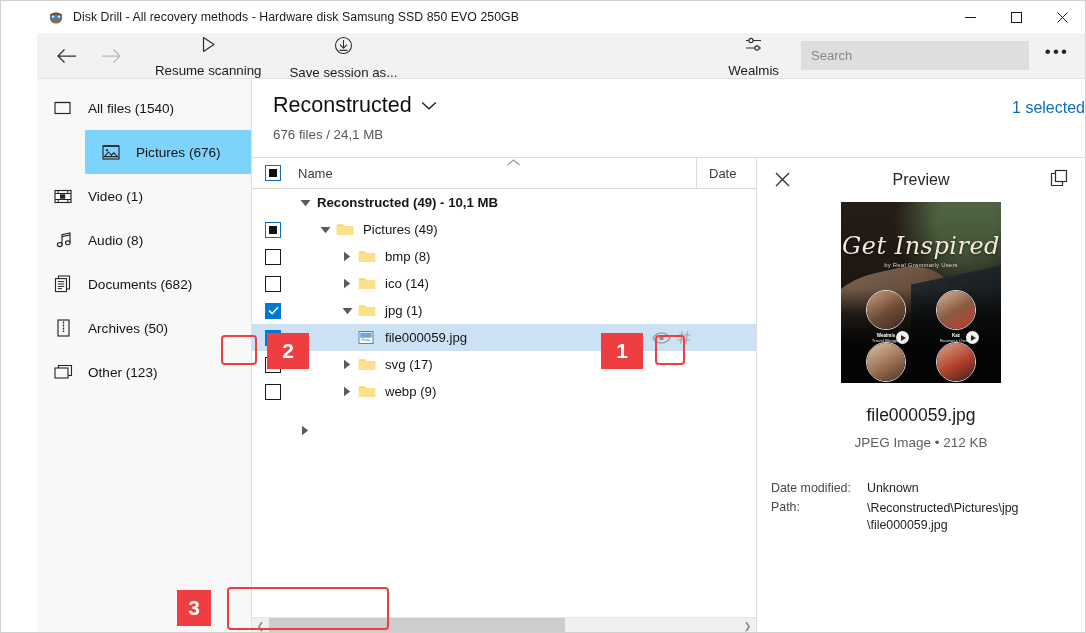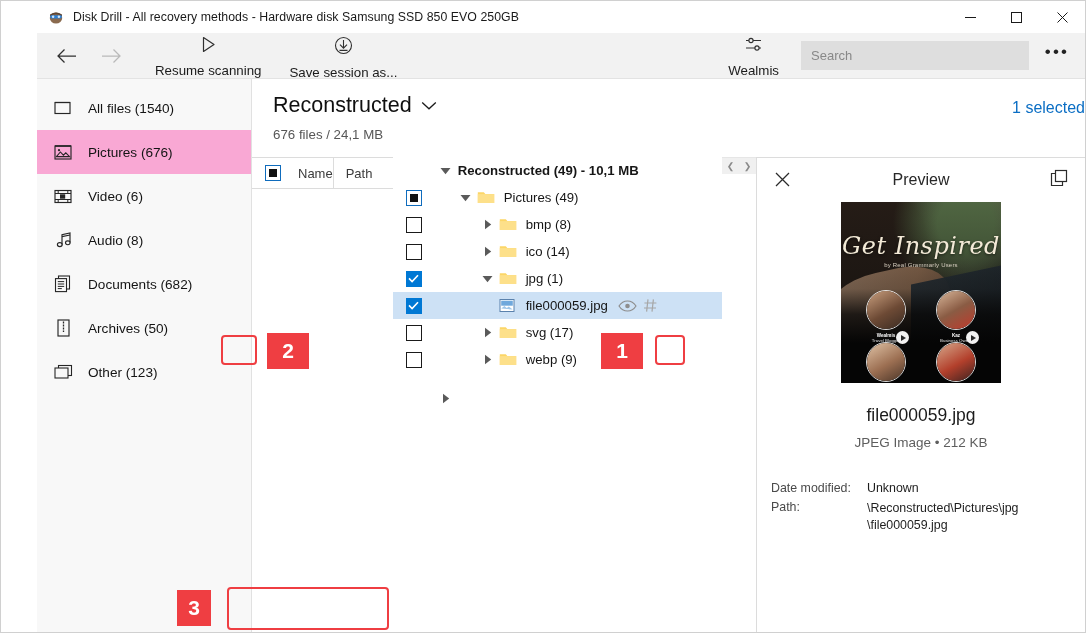--- a/index.html
+++ b/index.html
@@ -97,21 +97,21 @@
     border-right: 1px solid #e1e1e1;
     padding-top: 7px;
   }
   .side-item {
     height: 44px;
     display: flex; align-items: center;
     padding-left: 17px;
     gap: 15px;
     font-size: 13.6px; color: #141414;
   }
-  .side-item.active { background: #f9a8d4; }
+  .side-item.active { background: #7dd3fc; margin-left: 48px; }
   .side-ico {
     width: 19px; height: 19px; flex: 0 0 19px;
     display: flex; align-items: center; justify-content: center;
   }
 
   
   .content {
     flex: 1 1 auto;
     display: flex; flex-direction: column;
     min-width: 0;
@@ -133,21 +133,21 @@
     font-size: 16px; color: #0b6ec4;
     margin: 6px 0 0 0;
     white-space: nowrap;
   }
 
   .panes { flex: 1 1 auto; display: flex; min-height: 0; }
 
   
   .tree-pane {
     flex: 1 1 auto; min-width: 0;
-    display: flex; flex-direction: row;
+    display: flex; flex-direction: column;
     border-right: 1px solid #dcdcdc;
     background: #fff;
   }
   .tree-head {
     height: 32px;
     display: flex; align-items: center;
     border-top: 1px solid #dcdcdc;
     border-bottom: 1px solid #dcdcdc;
     font-size: 13px; color: #3b3b3b;
     background: #fff;
@@ -431,21 +431,21 @@
       </div>
 
       <div class="side-item">
         <span class="side-ico">
           <svg width="19" height="15" viewBox="0 0 19 15">
             <rect x="1" y="1.5" width="16" height="12" fill="none" stroke="#262626" stroke-width="1.15"></rect>
             <path d="M1 4.5h16M1 10.5h16M4.2 1.5v3M4.2 10.5v3M13.8 1.5v3M13.8 10.5v3" stroke="#262626" stroke-width="1"></path>
             <rect x="6" y="5.3" width="5.2" height="4.4" fill="#262626"></rect>
           </svg>
         </span>
-        <span>Video (6)</span>
+        <span>Video (1)</span>
       </div>
 
       <div class="side-item">
         <span class="side-ico">
           <svg width="18" height="18" viewBox="0 0 18 18">
             <path d="M7 13.5V3.6l8-1.6v9.6" fill="none" stroke="#262626" stroke-width="1.15"></path>
             <path d="M7 5.6l8-1.6" stroke="#262626" stroke-width="1.15"></path>
             <ellipse cx="4.8" cy="13.6" rx="2.4" ry="2" fill="none" stroke="#262626" stroke-width="1.15"></ellipse>
             <ellipse cx="12.8" cy="11.8" rx="2.3" ry="1.9" fill="none" stroke="#262626" stroke-width="1.15"></ellipse>
           </svg>
@@ -511,21 +511,21 @@
               <div class="cb mixed"></div>
             </div>
             <div class="th-name">
               <span>Name</span>
               <span class="sort-caret">
                 <svg width="15" height="9" viewBox="0 0 15 9">
                     <path d="M1.5 7L7.5 2l6 5" fill="none" stroke="#9a9a9a" stroke-width="1.2"></path>
                   </svg>
               </span>
             </div>
-            <div class="th-date">Path</div>
+            <div class="th-date">Date</div>
           </div>
 
           <div class="tree-body">
 
             <div class="row">
               <div class="row-check"></div>
               <div class="twisty">
                 <svg width="11" height="8" viewBox="0 0 11 8">
                     <path d="M0.5 1h10L5.5 7.2z" fill="#5a5a5a"></path>
                   </svg>

